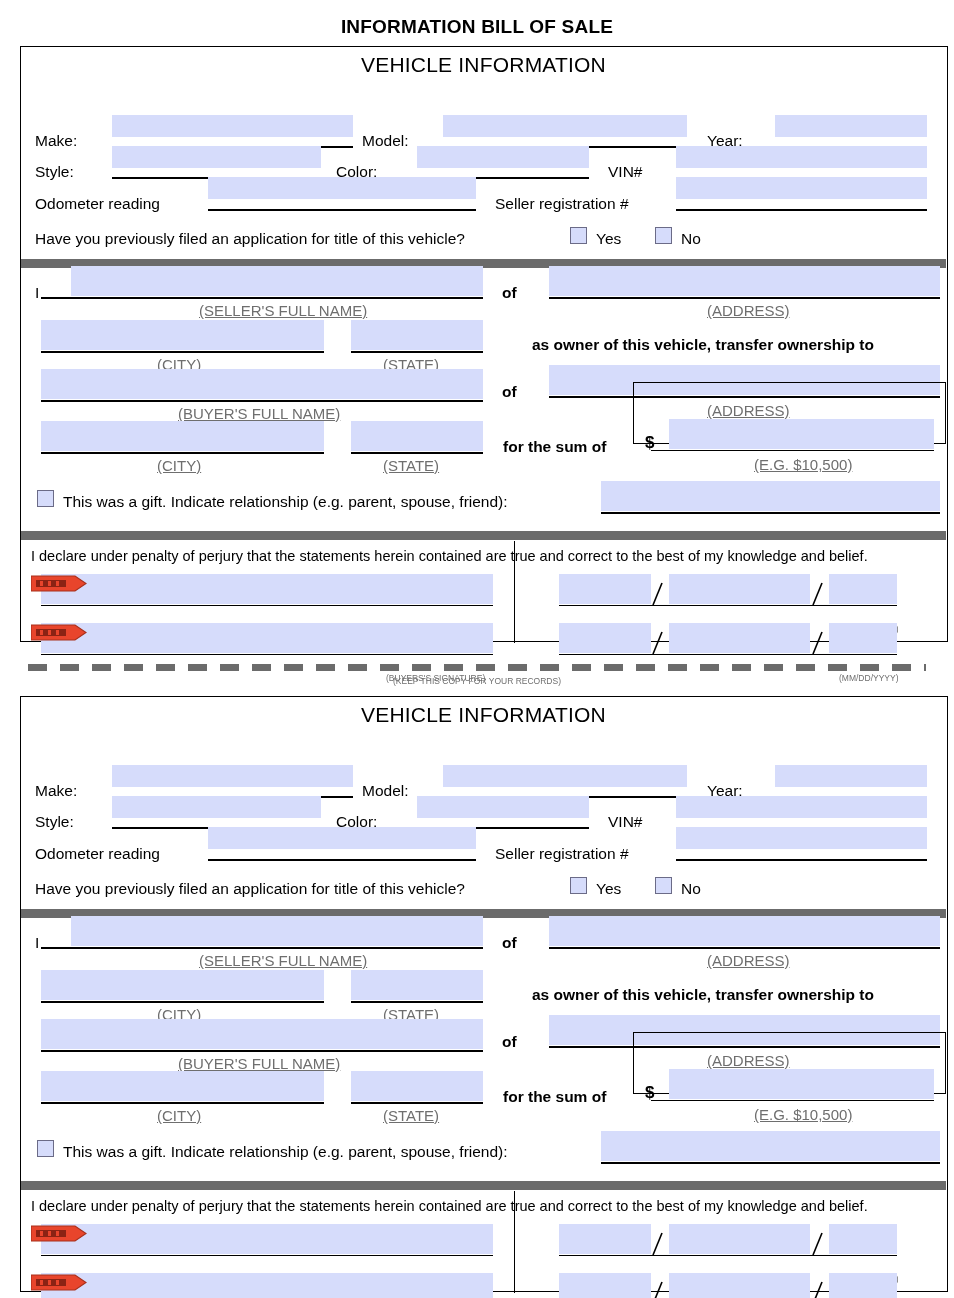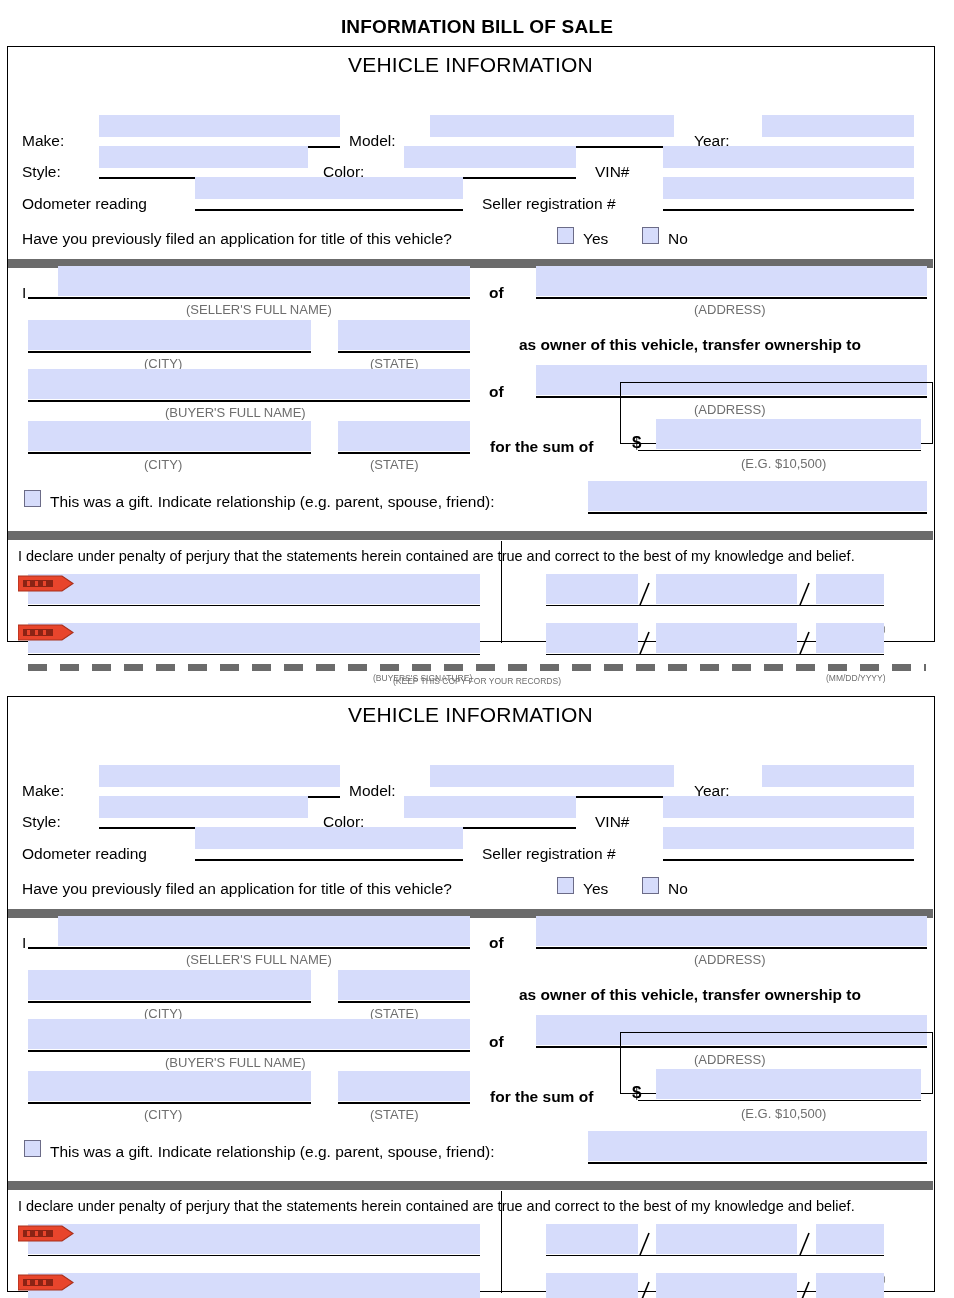--- a/index.html
+++ b/index.html
@@ -24,21 +24,21 @@
     width: 954px;
     text-align: center;
     font-size: 19px;
     font-weight: bold;
     letter-spacing: .2px;
   }
 
   
   .copy {
     position: absolute;
-    left: 7px;
+    left: 20px;
     width: 928px;
     border: 1.5px solid #000;
     background: #fff;
   }
   .copy.copy1 { top: 46px; height: 596px; }
   .copy.copy2 { top: 696px; height: 596px; }
 
   
   .band {
     position: absolute;
@@ -59,22 +59,23 @@
 
   
   .t {
     position: absolute;
     white-space: nowrap;
     font-size: 15.5px;
     line-height: 1;
   }
   .t.b { font-weight: bold; }
   .t.sm {
-    font-size: 13px;
+    font-size: 15px;
     color: #6e6e6e;
+    text-decoration: underline;
   }
   .t.sm2 {
     font-size: 8.5px;
     color: #6e6e6e;
   }
 
   
   .fld {
     position: absolute;
     background: #d6dcfb;

